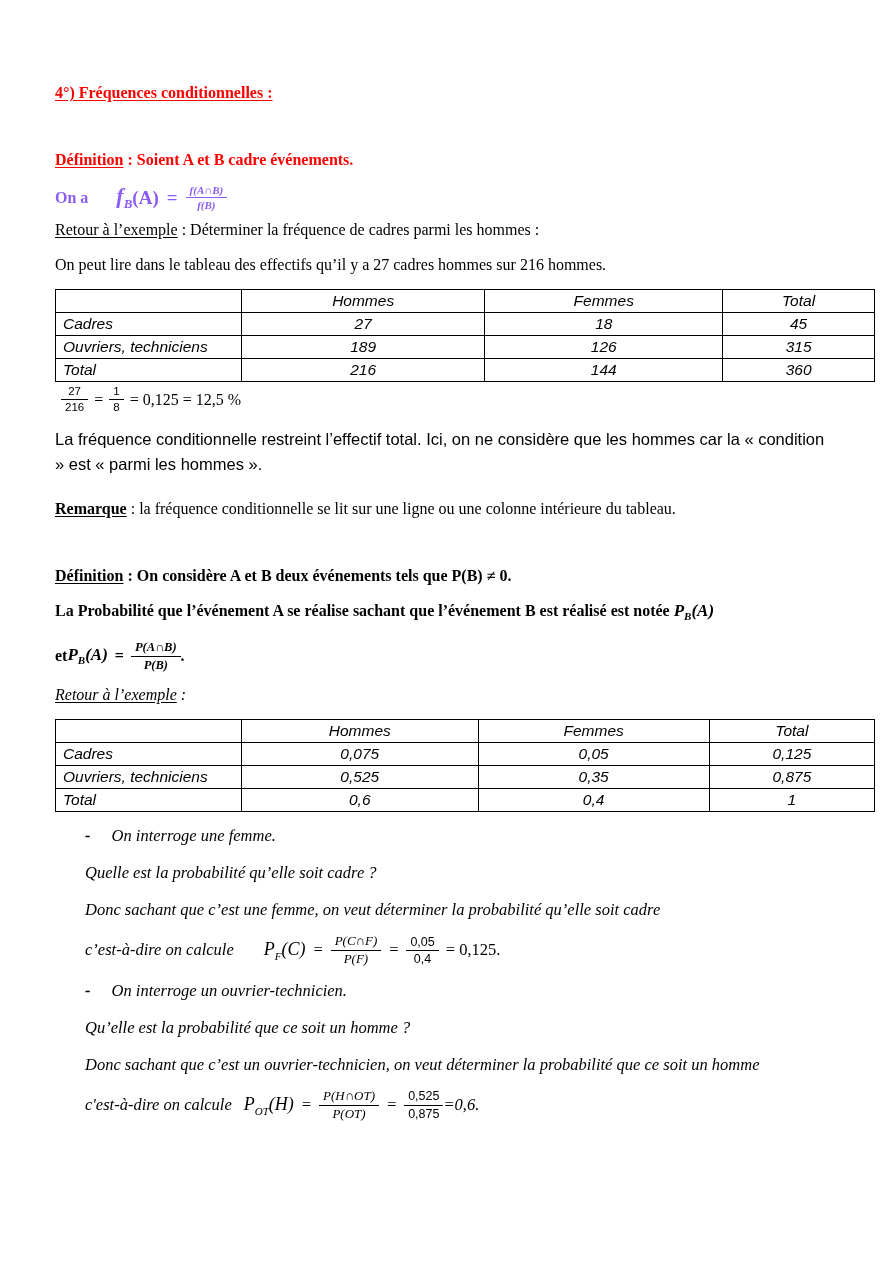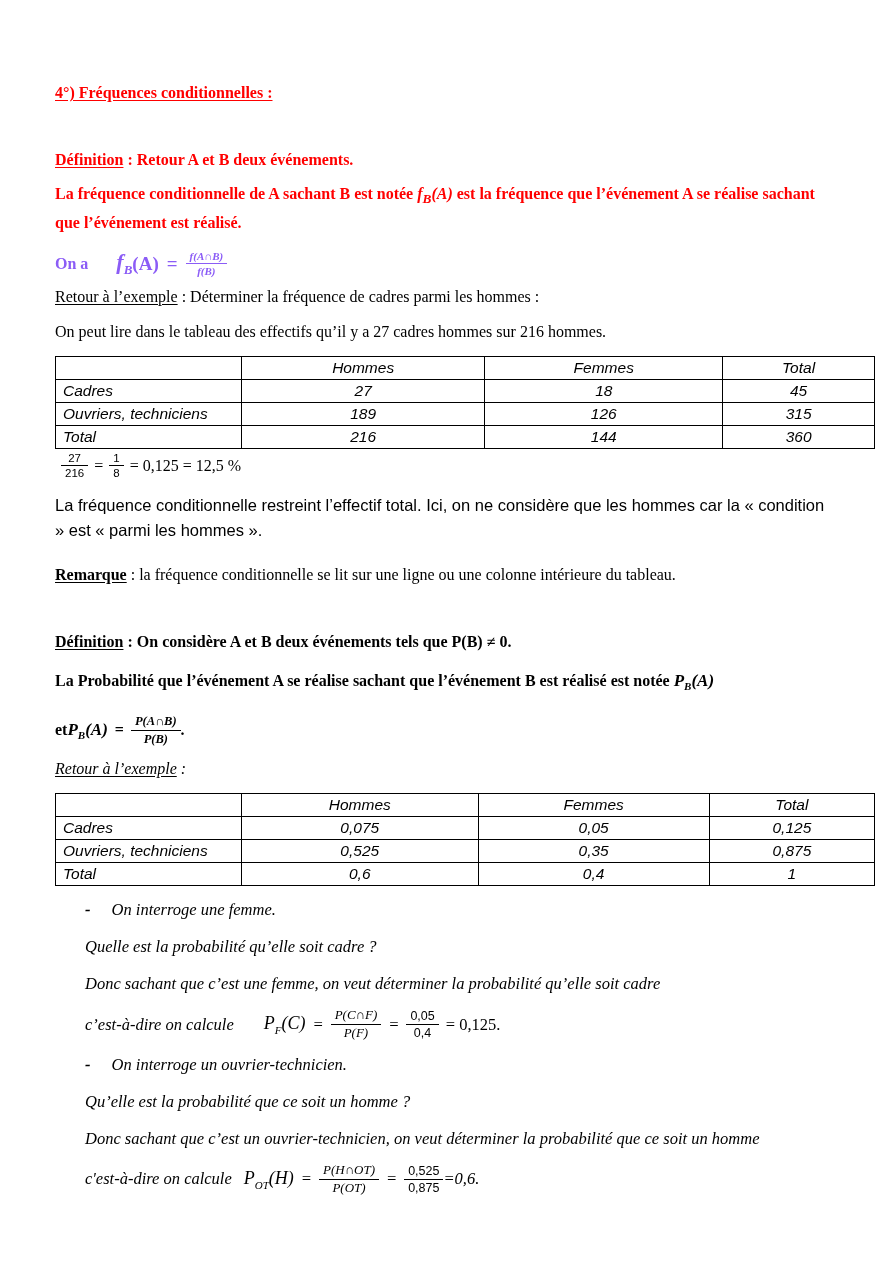--- a/index.html
+++ b/index.html
@@ -42,21 +42,21 @@
 
   .donc-line { margin-top:3px; font-size:16px; display:flex; align-items:center; }
   .donc-line .frac { font-size:11.5px; font-family:"Liberation Sans", sans-serif; }
   .donc-line .frac .num { border-bottom-width:1px; padding:0 2px 0 2px; }
   .donc-line .gap { margin:0 6px; }
 
   .note-sans { margin-top:13px; font-family:"Liberation Sans", sans-serif; font-size:16.5px; line-height:25px; width:782px; }
   .remarque { margin-top:23px; font-size:16px; }
   .title3 { margin-top:37px; font-size:16px; font-weight:bold; }
   .def2-line { margin-top:49px; font-size:16px; font-weight:bold; }
-  .def2-body { margin-top:14px; font-size:16px; font-weight:bold; line-height:32px; }
+  .def2-body { margin-top:14px; font-size:16px; font-weight:bold; line-height:24px; }
   .def2-body .mvar, .formula2 .mvar { font-style:italic; font-size:17px; }
   .def2-body .mvar sub, .formula2 .mvar sub { font-size:11px; }
 
   .formula2 { margin-top:12px; font-size:16px; font-weight:bold; display:flex; align-items:center; }
   .formula2 .frac { font-size:12.5px; font-style:italic; }
   .formula2 .frac .num { border-bottom-width:1px; }
   .formula2 .meq { margin:0 7px; }
 
   .retour2 { margin-top:14px; font-size:16px; font-style:italic; }
 
@@ -77,26 +77,23 @@
   .calc-row .frac.upright .num, .calc-row .frac.upright .den { font-family:"Liberation Sans", sans-serif; font-size:12.5px; }
 </style>
 </head>
 <body>
 
 <div class="content">
 
   <div class="title4 u">4°) Fréquences conditionnelles :</div>
 
   <div class="def-line">
-    <span class="u">Définition</span><span> : Retour A et B deux événements.</span>
-  </div>
-
-  <div class="def-body">
-    <span>La fréquence conditionnelle de A sachant B est notée </span><span class="i"><span>f</span><sub>B</sub><span>(A)</span></span><span> est la fréquence que l’événement A se réalise sachant que l’événement est réalisé.</span>
-  </div>
+    <span class="u">Définition</span><span> : Soient A et B cadre événements.</span>
+  </div>
+
 
   <div class="formula-display">
     <span class="lead">On a</span>
     <span class="mvar"><span>f</span><sub>B</sub></span>
       <span class="marg">(A)</span>
     <span class="meq">=</span>
     <span class="frac">
       <span class="num">f(A∩B)</span>
       <span class="den">f(B)</span>
     </span>

